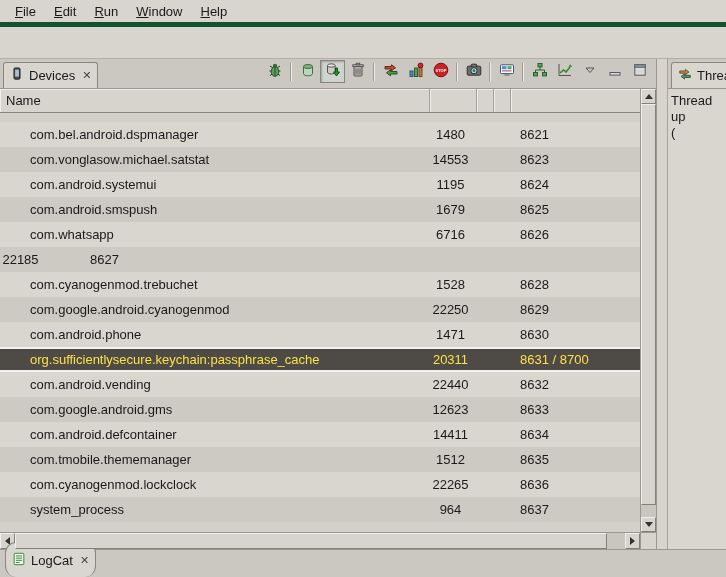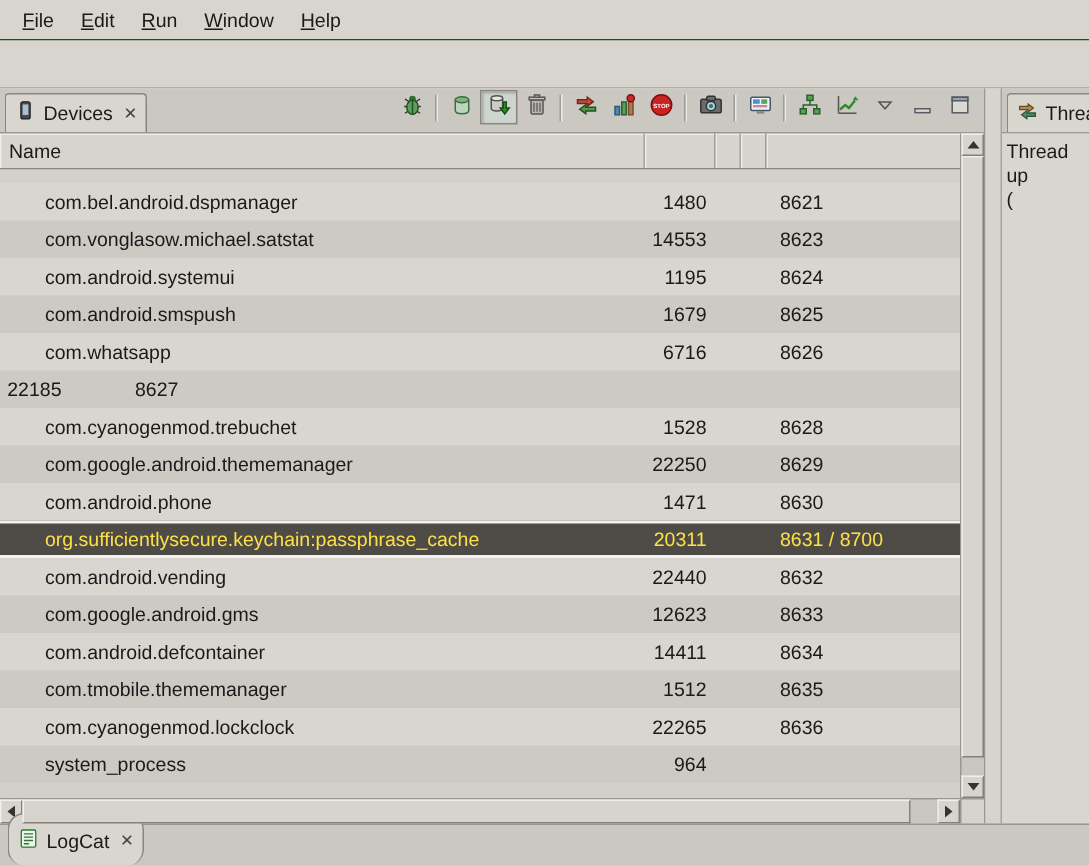--- a/index.html
+++ b/index.html
@@ -7,21 +7,21 @@
   body {
     width:726px; height:577px; overflow:hidden;
     background:#d7d3cd; color:#1a1a1a;
     font-family:"Liberation Sans", sans-serif; font-size:13px;
   }
   .app { width:726px; height:577px; display:flex; flex-direction:column; }
 
   
   .menubar {
     height:27px; flex:0 0 27px; display:flex; align-items:center;
-    padding-left:6px; background:#d8d4ce; border-bottom:1px solid #14532d;
+    padding-left:6px; background:#d8d4ce; border-bottom:5px solid #14532d;
   }
   .menu-item { display:inline-block; padding:4px 9px; cursor:default; }
   .menu-item::first-letter { text-decoration:underline; }
 
   
   .toolbar-strip { height:32px; flex:0 0 32px; background:#d8d4ce; border-bottom:1px solid #b3afa8; }
 
   
   .main { flex:1 1 auto; display:flex; min-height:0; background:#d7d3cd; }
 
@@ -82,21 +82,21 @@
   .rows { flex:1 1 auto; background:#d3d0ca; padding-top:9px; overflow:hidden; }
   .row { height:25px; display:flex; align-items:center; }
   .row:nth-child(odd)  { background:#d9d6d0; }
   .row:nth-child(even) { background:#cdc9c3; }
   .row.selected {
     background:#4e4b47; color:#fde047;
     border-top:2px solid #f2f1ee; border-bottom:2px solid #f2f1ee;
   }
   .cell { overflow:hidden; white-space:nowrap; }
   .cell.c-name { width:430px; flex:0 0 430px; padding-left:30px; }
-  .cell.c-pid  { width:47px;  flex:0 0 47px; text-align:right; padding-right:6px; }
+  .cell.c-pid  { width:47px;  flex:0 0 47px; text-align:center; padding-right:6px; }
   .cell.c-n    { width:17px;  flex:0 0 17px; }
   .cell.c-port { flex:1 1 auto; padding-left:9px; }
 
   
   .vscroll {
     width:16px; flex:0 0 16px; background:#c9c5bf;
     border-left:1px solid #9b968f; display:flex; flex-direction:column;
   }
   .sbtn {
     height:15px; flex:0 0 15px; background:#d7d3cd;
@@ -369,21 +369,21 @@
 
   <div class="row">
     <div class="cell c-name">com.cyanogenmod.trebuchet</div>
     <div class="cell c-pid">1528</div>
     <div class="cell c-n"></div>
     <div class="cell c-n"></div>
     <div class="cell c-port">8628</div>
   </div>
 
   <div class="row">
-    <div class="cell c-name">com.google.android.thememanager</div>
+    <div class="cell c-name">com.google.android.cyanogenmod</div>
     <div class="cell c-pid">22250</div>
     <div class="cell c-n"></div>
     <div class="cell c-n"></div>
     <div class="cell c-port">8629</div>
   </div>
 
   <div class="row">
     <div class="cell c-name">com.android.phone</div>
     <div class="cell c-pid">1471</div>
     <div class="cell c-n"></div>
@@ -437,20 +437,21 @@
     <div class="cell c-n"></div>
     <div class="cell c-n"></div>
     <div class="cell c-port">8636</div>
   </div>
 
   <div class="row">
     <div class="cell c-name">system_process</div>
     <div class="cell c-pid">964</div>
     <div class="cell c-n"></div>
     <div class="cell c-n"></div>
+    <div class="cell c-port">8637</div>
   </div>
 </div>
         </div>
 
         <div class="vscroll">
           <div class="sbtn">
               <span class="arr-up"></span>
             </div>
           <div class="vtrack">
             <div class="vthumb"></div>

